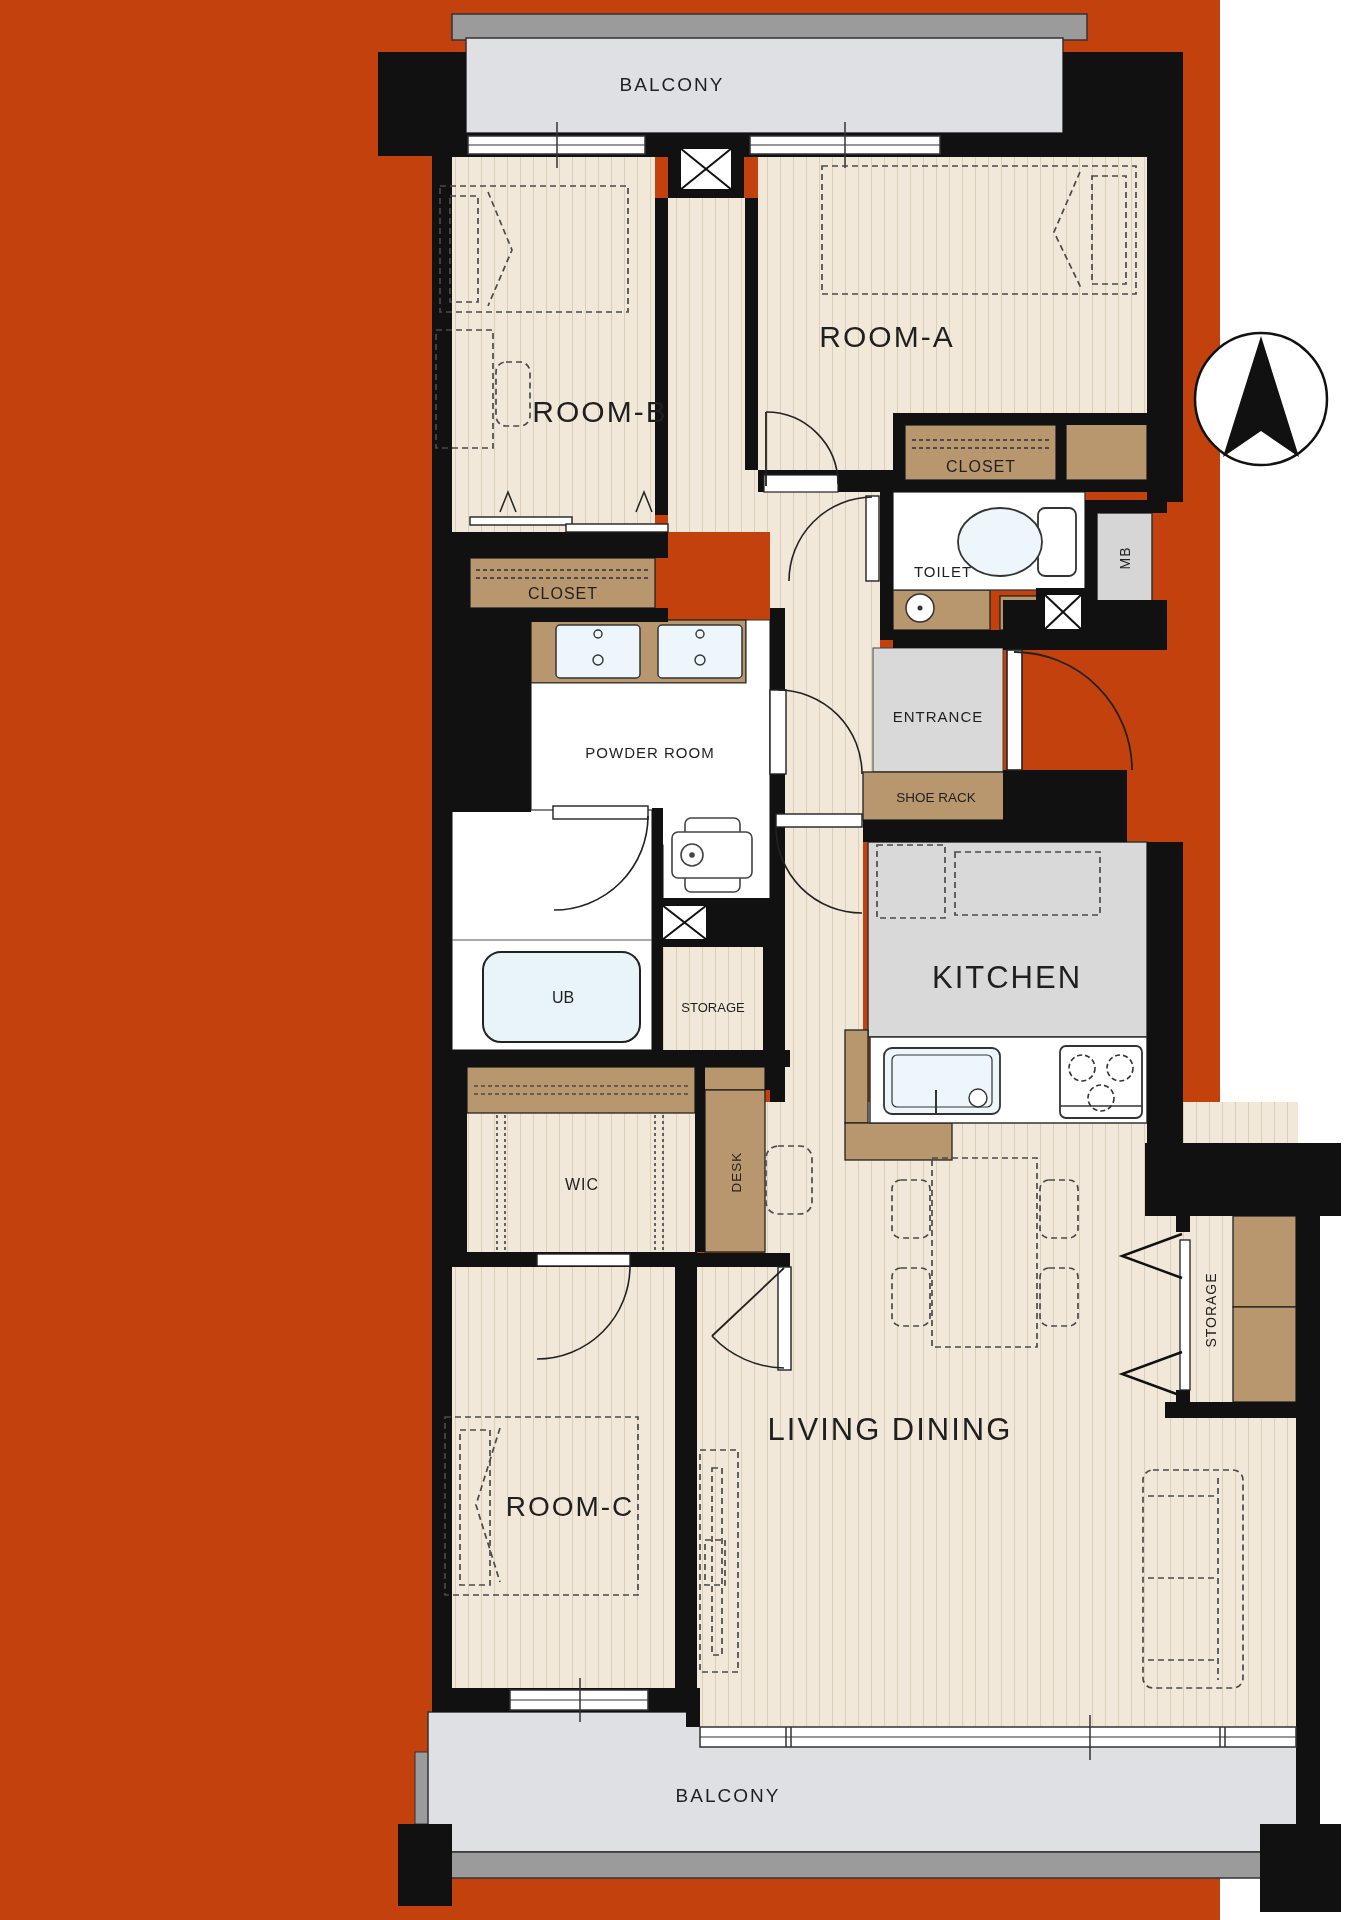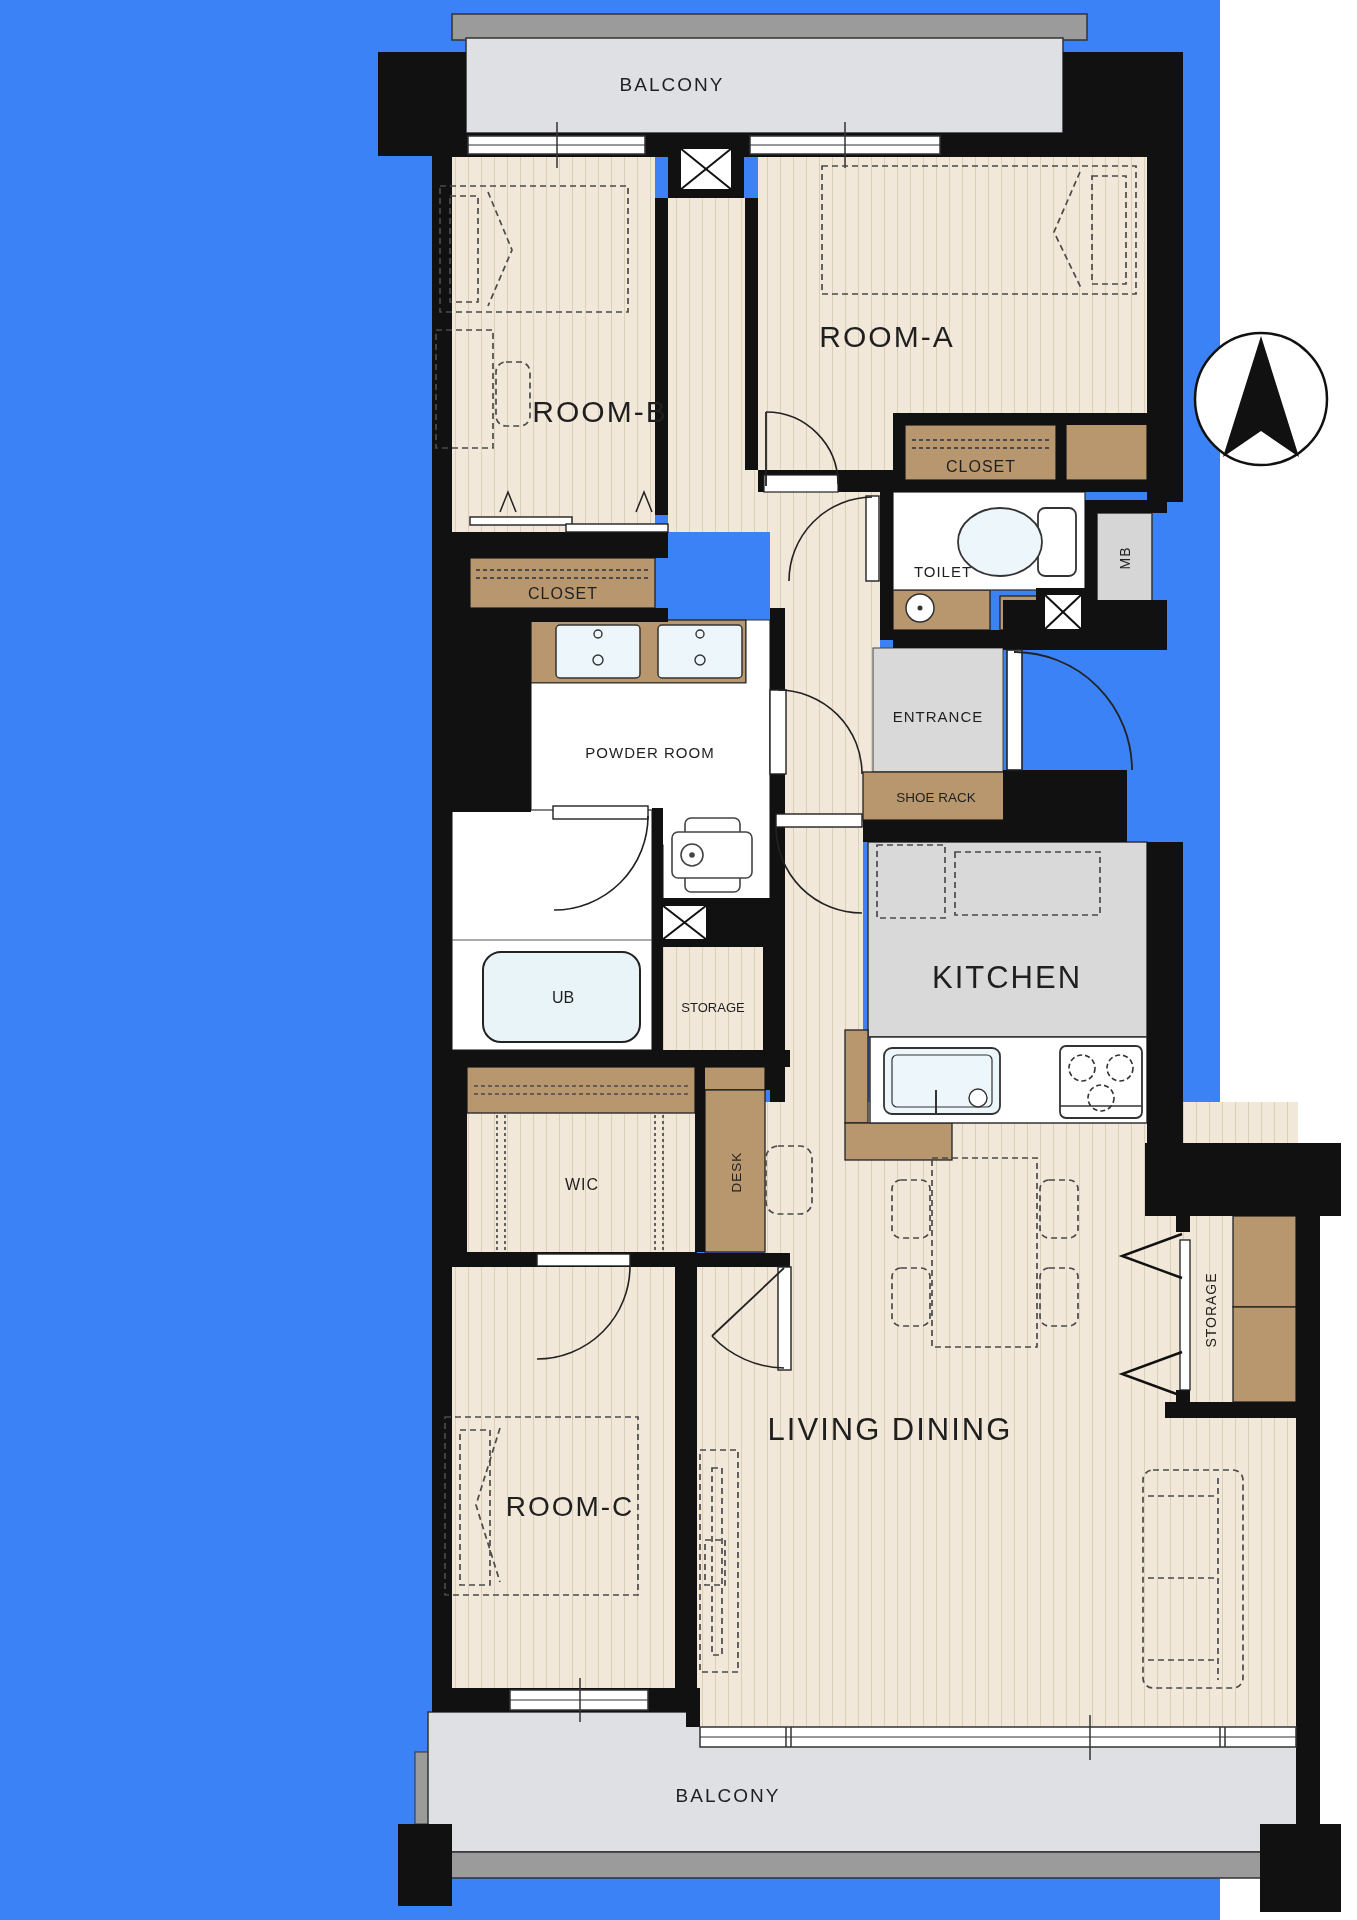--- a/index.html
+++ b/index.html
@@ -1,16 +1,16 @@
 <!DOCTYPE html>
 <html><head>
 <meta charset="utf-8">
 <style>
   html,body{margin:0;padding:0;background:#ffffff;}
-  #canvas{position:relative;width:1220px;height:1920px;background:#3b82f6;
+  #canvas{position:relative;width:1220px;height:1920px;background:#c2410c;
           font-family:"Liberation Sans", sans-serif;text-align:right;}
   svg{display:block}
   text{fill:#1f1f1f;font-family:"Liberation Sans","DejaVu Sans",sans-serif;}
   .lbl{letter-spacing:2px;}
   .lbl-sm{letter-spacing:1px;}
 </style>
 </head>
 <body>
 
 <div id="canvas">

